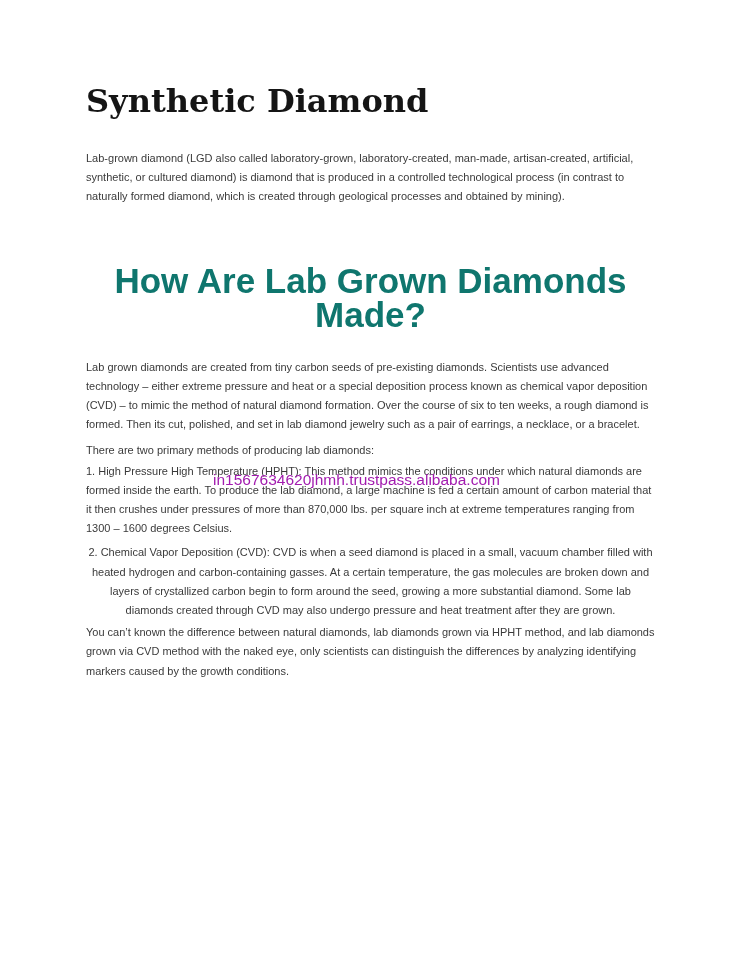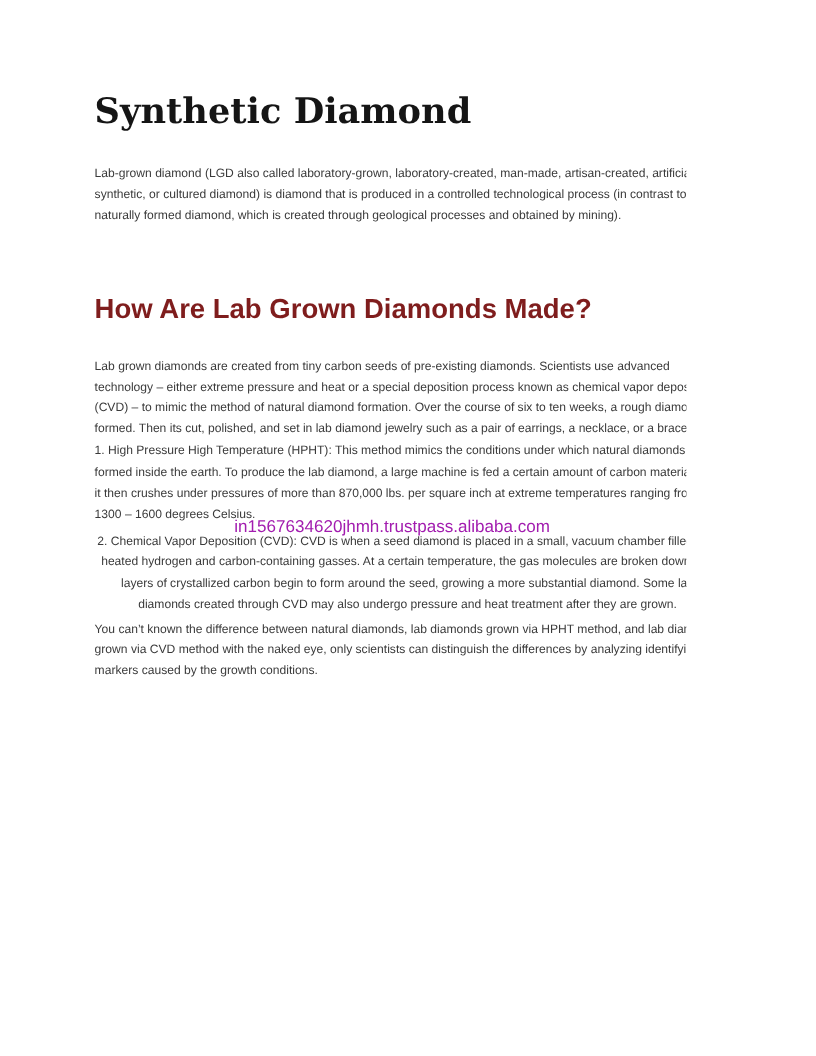--- a/index.html
+++ b/index.html
@@ -7,42 +7,44 @@
     padding: 0;
     background: #ffffff;
   }
   .page {
     position: relative;
     width: 624px;
     height: 960px;
     background: #ffffff;
     overflow: hidden;
     font-family: "Liberation Sans", sans-serif;
+    padding-left: 44px;
   }
   .content {
     position: absolute;
     left: 86px;
     top: 0;
     width: 569px;
   }
   .doc-title {
     margin: 82px 0 0 0;
     font-family: "DejaVu Serif", serif;
     font-weight: bold;
     font-size: 32px;
     line-height: 38px;
     color: #151515;
   }
   .section-heading {
     margin: 57px 0 0 0;
     font-family: "Liberation Sans", sans-serif;
     font-weight: bold;
-    font-size: 25px;
+    font-size: 35px;
     line-height: 34px;
-    color: #7f1d1d;
+    color: #0f766e;
+    text-align: center;
   }
   .body-text {
     margin: 0;
     font-size: 11px;
     line-height: 19.2px;
     color: #3a3a3a;
   }
   .intro        { margin-top: 29px; }
   .p-overview   { margin-top: 26px; }
   .p-lead       { margin-top: 7px; }
@@ -66,20 +68,21 @@
   <div class="content">
 
     <h1 class="doc-title">Synthetic Diamond</h1>
 
     <p class="body-text intro">Lab-grown diamond (LGD also called laboratory-grown, laboratory-created, man-made, artisan-created, artificial, synthetic, or cultured diamond) is diamond that is produced in a controlled technological process (in contrast to naturally formed diamond, which is created through geological processes and obtained by mining).</p>
 
     <h2 class="section-heading">How Are Lab Grown Diamonds Made?</h2>
 
     <p class="body-text p-overview">Lab grown diamonds are created from tiny carbon seeds of pre-existing diamonds. Scientists use advanced technology – either extreme pressure and heat or a special deposition process known as chemical vapor deposition (CVD) – to mimic the method of natural diamond formation. Over the course of six to ten weeks, a rough diamond is formed. Then its cut, polished, and set in lab diamond jewelry such as a pair of earrings, a necklace, or a bracelet.</p>
 
+    <p class="body-text p-lead">There are two primary methods of producing lab diamonds:</p>
 
     <p class="body-text p-hpht">1. High Pressure High Temperature (HPHT): This method mimics the conditions under which natural diamonds are formed inside the earth. To produce the lab diamond, a large machine is fed a certain amount of carbon material that it then crushes under pressures of more than 870,000 lbs. per square inch at extreme temperatures ranging from 1300 – 1600 degrees Celsius.</p>
 
     <p class="body-text p-cvd">2. Chemical Vapor Deposition (CVD): CVD is when a seed diamond is placed in a small, vacuum chamber filled with heated hydrogen and carbon-containing gasses. At a certain temperature, the gas molecules are broken down and layers of crystallized carbon begin to form around the seed, growing a more substantial diamond. Some lab diamonds created through CVD may also undergo pressure and heat treatment after they are grown.</p>
 
     <p class="body-text p-difference">You can’t known the difference between natural diamonds, lab diamonds grown via HPHT method, and lab diamonds grown via CVD method with the naked eye, only scientists can distinguish the differences by analyzing identifying markers caused by the growth conditions.</p>
 
   </div>
 
   <div class="watermark">in1567634620jhmh.trustpass.alibaba.com</div>

